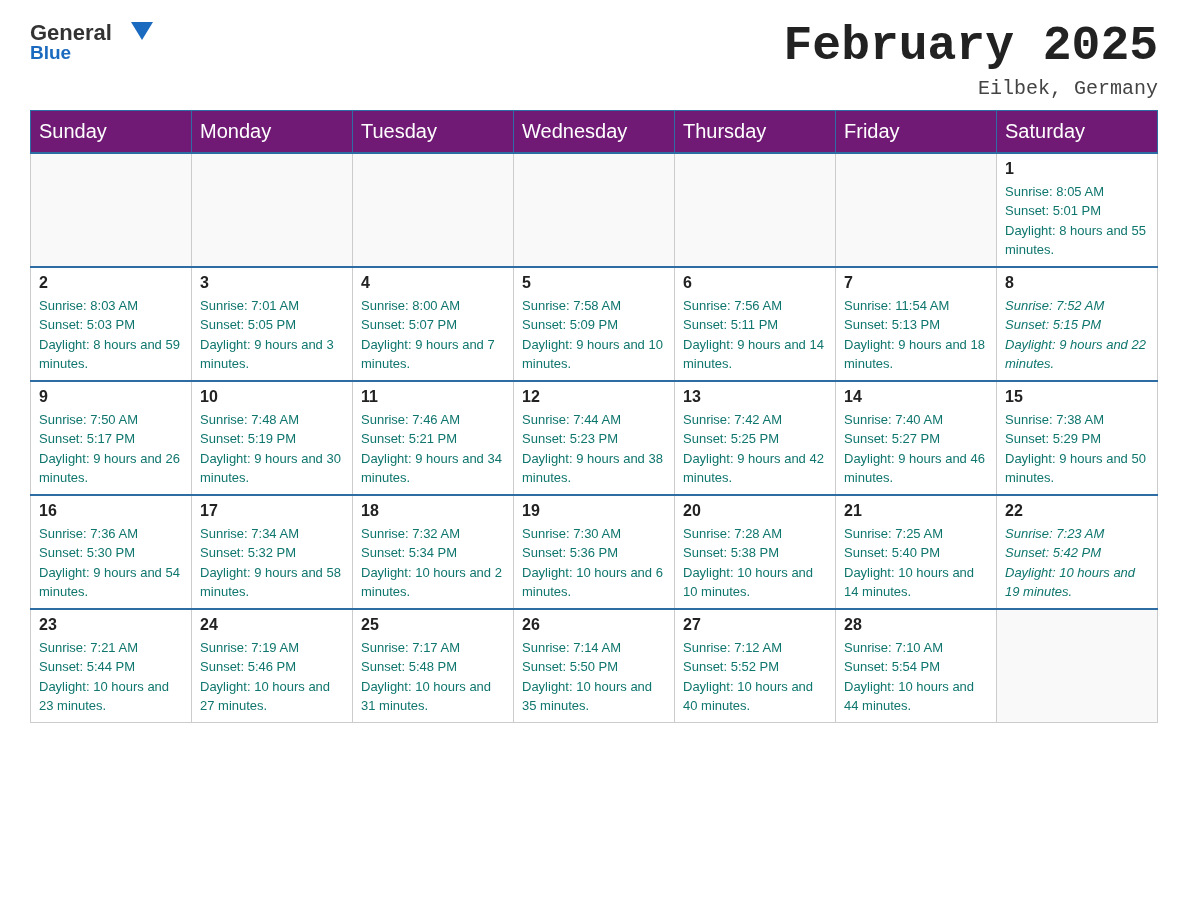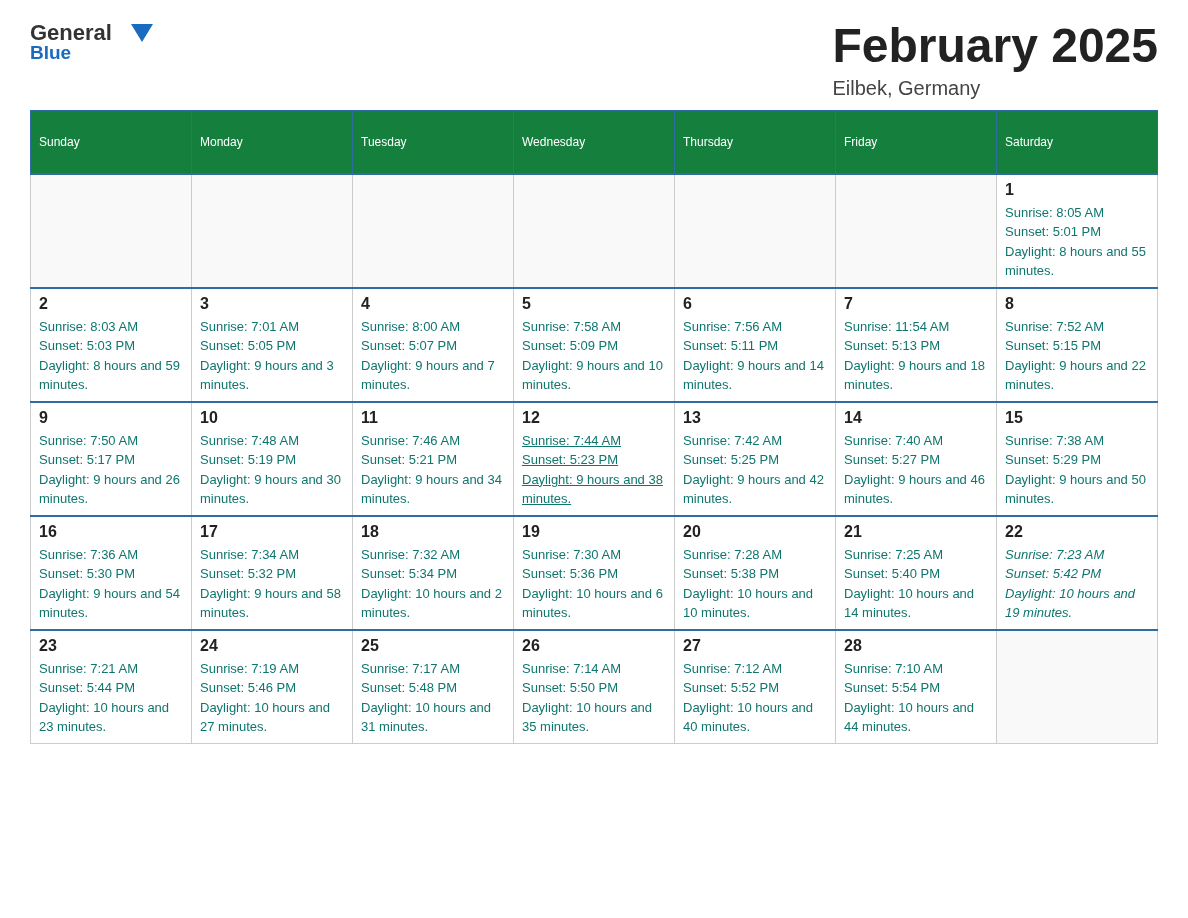--- a/index.html
+++ b/index.html
@@ -25,44 +25,45 @@
       font-size: 22px;
       font-weight: bold;
       color: #333;
     }
     .logo-text-blue {
       font-size: 19px;
       font-weight: bold;
       color: #1a6abf;
     }
     .title-section {
-      text-align: left;
+      text-align: right;
+      font-family: Liberation Mono, monospace;
     }
     .calendar-title {
       font-size: 48px;
       font-weight: bold;
       color: #222;
       line-height: 1.1;
     }
     .calendar-subtitle {
       font-size: 20px;
       color: #444;
       margin-top: 4px;
     }
     .calendar-table {
       width: 100%;
       border-collapse: collapse;
       margin-top: 10px;
     }
     .calendar-table th {
-      background-color: #15803d;
+      background-color: #701a75;
       color: #fff;
-      font-size: 12px;
+      font-size: 20px;
       font-weight: normal;
-      padding: 24px 8px;
+      padding: 9px 8px;
       text-align: left;
       border: 1px solid #2e6da4;
     }
     .calendar-table td {
       width: calc(100% / 7);
       vertical-align: top;
       padding: 6px 8px;
       border: 1px solid #ccc;
       min-height: 100px;
       font-size: 12.5px;
@@ -86,21 +87,21 @@
     .week-row td {
       border-top: 2px solid #2e6da4;
     }
   </style>
 </head>
 <body>
 
 <div class="header">
   <div class="logo">
     <div style="display:flex; flex-direction:column; align-items:flex-start;">
-      <div style="display:flex; align-items:flex-end;gap:16px;">
+      <div style="display:flex; align-items:flex-start;gap:16px;">
         <span class="logo-text-general">General</span>
         <div style="display:inline-block; margin-left:3px; margin-top:2px;">
           <svg width="22" height="18" viewBox="0 0 22 18">
             <polygon points="0,0 22,0 11,18" fill="#1a6abf"></polygon>
           </svg>
         </div>
       </div>
       <span class="logo-text-blue" style="margin-top:-4px;">Blue</span>
     </div>
   </div>
@@ -169,21 +170,21 @@
 Daylight: 9 hours and 14 minutes.</div>
         </td>
         <td>
           <span class="day-number">7</span>
           <div class="day-info" style="white-space: pre-line;">Sunrise: 11:54 AM
 Sunset: 5:13 PM
 Daylight: 9 hours and 18 minutes.</div>
         </td>
         <td>
           <span class="day-number">8</span>
-          <div class="day-info" style="white-space: pre-line;">Sunrise: 7:52 AM
+          <div class="day-info" style="white-space: pre-line; font-style: italic;">Sunrise: 7:52 AM
 Sunset: 5:15 PM
 Daylight: 9 hours and 22 minutes.</div>
         </td>
       </tr>
       <tr class="week-row">
         <td>
           <span class="day-number">9</span>
           <div class="day-info" style="white-space: pre-line;">Sunrise: 7:50 AM
 Sunset: 5:17 PM
 Daylight: 9 hours and 26 minutes.</div>
@@ -195,21 +196,21 @@
 Daylight: 9 hours and 30 minutes.</div>
         </td>
         <td>
           <span class="day-number">11</span>
           <div class="day-info" style="white-space: pre-line;">Sunrise: 7:46 AM
 Sunset: 5:21 PM
 Daylight: 9 hours and 34 minutes.</div>
         </td>
         <td>
           <span class="day-number">12</span>
-          <div class="day-info" style="white-space: pre-line; text-decoration: underline;">Sunrise: 7:44 AM
+          <div class="day-info" style="white-space: pre-line;">Sunrise: 7:44 AM
 Sunset: 5:23 PM
 Daylight: 9 hours and 38 minutes.</div>
         </td>
         <td>
           <span class="day-number">13</span>
           <div class="day-info" style="white-space: pre-line;">Sunrise: 7:42 AM
 Sunset: 5:25 PM
 Daylight: 9 hours and 42 minutes.</div>
         </td>
         <td>

